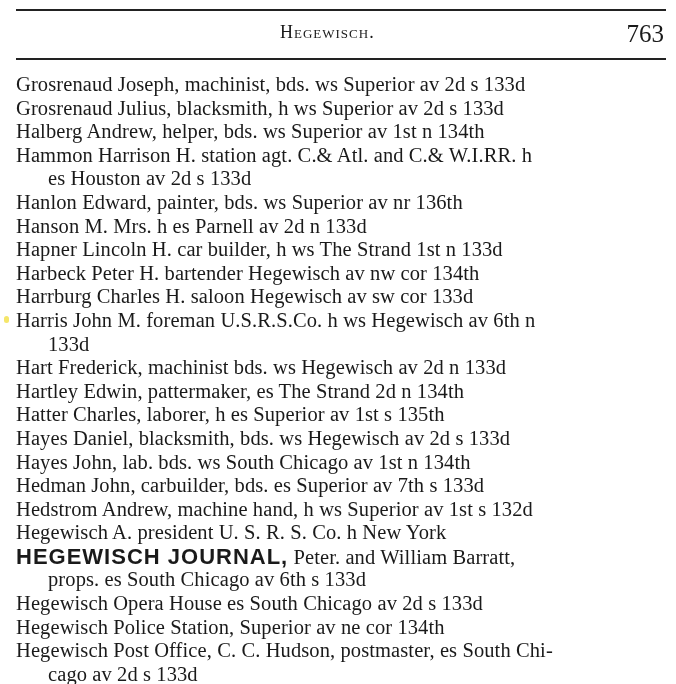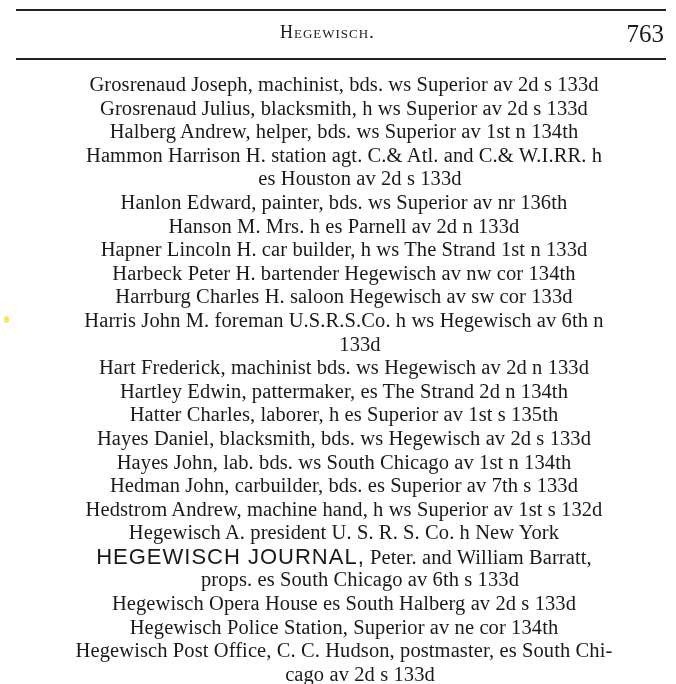--- a/index.html
+++ b/index.html
@@ -13,26 +13,26 @@
     .rule.bottom { top: 58px; }
     .running-head { position: absolute; top: 20px; left: 0; width: 676px; height: 28px; }
     .running-title {
       position: absolute; left: 280px; top: 2px;
       font-size: 18px; letter-spacing: 1px; font-variant: small-caps;
     }
     .page-num { position: absolute; right: 12px; top: 0px; font-size: 25px; }
     .entries { position: absolute; left: 16px; top: 73px; width: 656px; }
     .line {
       font-size: 20.5px; line-height: 23.6px; height: 23.6px;
-      white-space: nowrap; letter-spacing: 0.1px; text-align: center;
+      white-space: nowrap; letter-spacing: 0.1px;
     }
     .line.cont { padding-left: 32px; }
     .heavy {
       font-family: "Liberation Sans", "DejaVu Sans", sans-serif;
-      font-weight: normal; font-size: 22px; letter-spacing: 1px;
+      font-weight: bold; font-size: 22px; letter-spacing: 1px;
     }
     .marker {
       position: absolute; left: 4px; width: 5px; height: 7px;
       background: #f5e66a; border-radius: 3px;
     }
   </style>
 </head>
 <body>
 
 <div class="rule top"></div>
@@ -60,17 +60,17 @@
   <div class="line">Hart Frederick, machinist bds. ws Hegewisch av 2d n 133d</div>
   <div class="line">Hartley Edwin, pattermaker, es The Strand 2d n 134th</div>
   <div class="line">Hatter Charles, laborer, h es Superior av 1st s 135th</div>
   <div class="line">Hayes Daniel, blacksmith, bds. ws Hegewisch av 2d s 133d</div>
   <div class="line">Hayes John, lab. bds. ws South Chicago av 1st n 134th</div>
   <div class="line">Hedman John, carbuilder, bds. es Superior av 7th s 133d</div>
   <div class="line">Hedstrom Andrew, machine hand, h ws Superior av 1st s 132d</div>
   <div class="line">Hegewisch A. president U. S. R. S. Co. h New York</div>
   <div class="line"><span class="heavy">HEGEWISCH JOURNAL,</span><span> Peter. and William Barratt,</span></div>
   <div class="line cont">props. es South Chicago av 6th s 133d</div>
-  <div class="line">Hegewisch Opera House es South Halberg av 2d s 133d</div>
+  <div class="line">Hegewisch Opera House es South Chicago av 2d s 133d</div>
   <div class="line">Hegewisch Police Station, Superior av ne cor 134th</div>
   <div class="line">Hegewisch Post Office, C. C. Hudson, postmaster, es South Chi-</div>
   <div class="line cont">cago av 2d s 133d</div>
 </div>
 
 </body></html>

